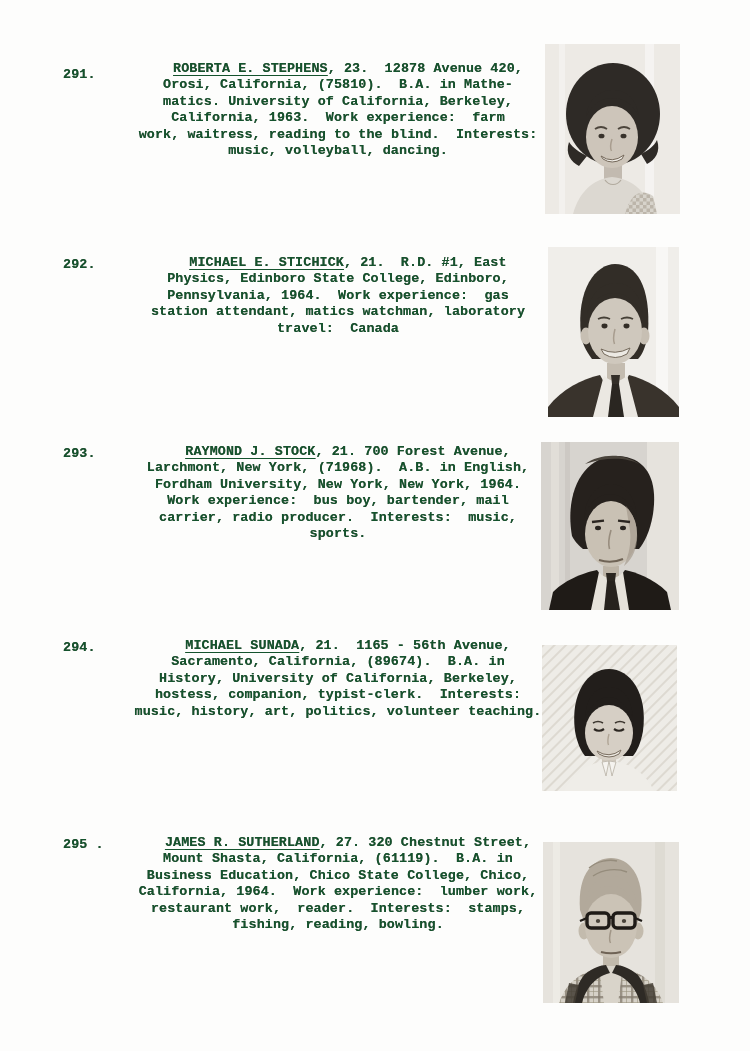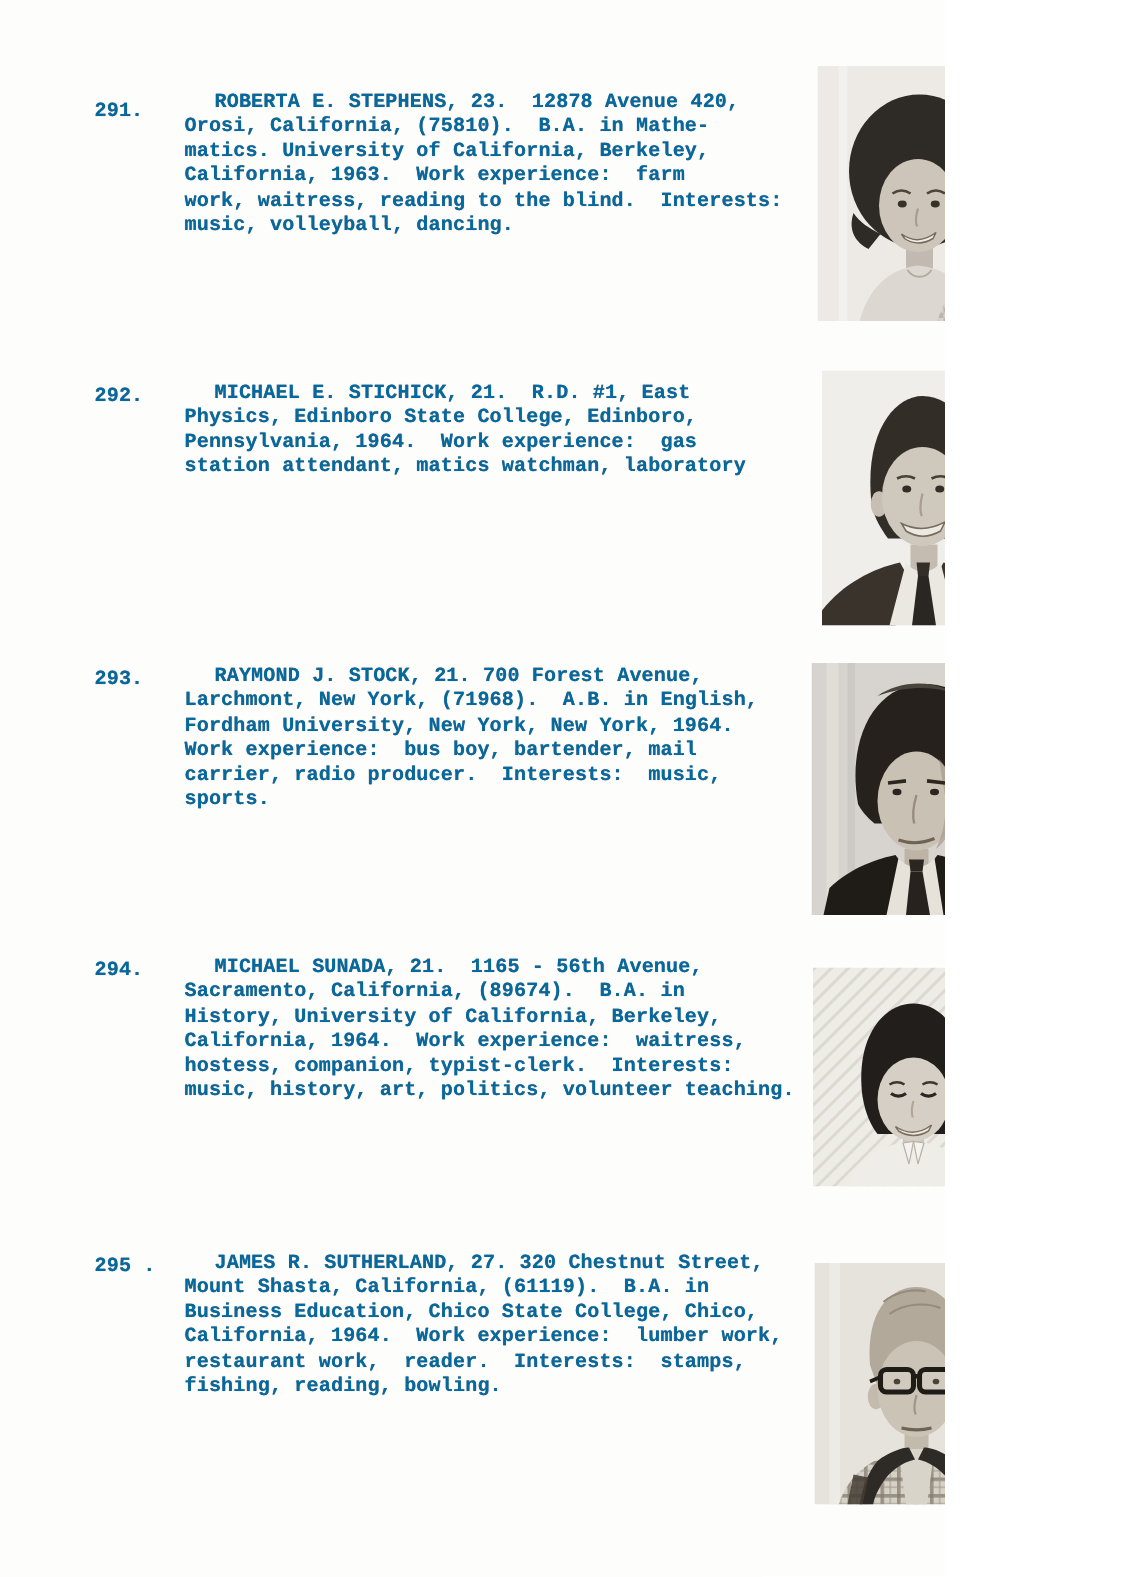--- a/index.html
+++ b/index.html
@@ -1,34 +1,36 @@
 <!DOCTYPE html>
 <html><head>
 <meta charset="utf-8">
 <style>
   html,body{margin:0;padding:0;background:#ffffff;}
   .page{
-    position:relative;width:630px;height:1051px;background:#fdfdfc;
+    position:relative;width:750px;height:1051px;background:#fdfdfc;
     overflow:hidden;
     font-family:"Liberation Mono","DejaVu Sans Mono",monospace;
-    color:#0369a1;
+    color:#14532d;
+    text-align:center;
   }
   .entry{position:absolute;left:0;width:750px;}
   .num{
     position:absolute;left:63px;
     font-size:13.4px;font-weight:700;letter-spacing:.1px;white-space:pre;
     text-shadow:0 0 .5px rgba(55,48,40,.75);
   }
   .text{position:absolute;left:123px;top:0;width:430px;}
   .line{
     font-size:13.4px;line-height:16.45px;font-weight:700;
     letter-spacing:.1px;white-space:pre;
     text-shadow:0 0 .5px rgba(55,48,40,.75);
   }
   .pname{
+    text-decoration:underline;
     text-decoration-thickness:1.2px;
     text-underline-offset:2.5px;
     padding-left:20px;
   }
   .photo{position:absolute;margin:0;padding:0;}
   .photo svg{display:block;width:100%;height:100%;}
 </style>
 </head>
 <body>
 
@@ -75,20 +77,21 @@
     </figure>
   </section>
 
   <section class="entry" style="top:255px">
     <div class="num" style="top:2px">292.</div>
     <div class="text">
       <div class="line"><span class="pname">MICHAEL E. STICHICK</span><span>, 21.  R.D. #1, East</span></div>
       <div class="line">Physics, Edinboro State College, Edinboro,</div>
       <div class="line">Pennsylvania, 1964.  Work experience:  gas</div>
       <div class="line">station attendant, matics watchman, laboratory</div>
+      <div class="line">travel:  Canada</div>
     </div>
     <figure class="photo" style="left:548px;top:-8px;width:131px;height:170px" aria-label="Black-and-white portrait of Michael E. Stichick, young man with short dark hair in suit and tie, smiling">
       <svg viewBox="0 0 131 170">
         <rect width="131" height="170" fill="#f0eeea"></rect>
         <rect x="108" width="12" height="170" fill="#ffffff" opacity="0.5"></rect>
         <path d="M33,88 C28,42 48,17 67,17 C88,17 103,38 100,86 C98,100 94,108 90,112 L44,112 C38,104 34,96 33,88 Z" fill="#322d27"></path>
         <ellipse cx="38" cy="89" rx="5.5" ry="8.5" fill="#c7bfb3"></ellipse>
         <ellipse cx="96" cy="89" rx="5.5" ry="8.5" fill="#c7bfb3"></ellipse>
         <path d="M59,116 L77,116 L77,134 L59,134 Z" fill="#c4bcb0"></path>
         <ellipse cx="67" cy="84" rx="27" ry="33" fill="#cfc8bd"></ellipse>
@@ -144,21 +147,20 @@
       </svg>
     </figure>
   </section>
 
   <section class="entry" style="top:638px">
     <div class="num" style="top:2px">294.</div>
     <div class="text">
       <div class="line"><span class="pname">MICHAEL SUNADA</span><span>, 21.  1165 - 56th Avenue,</span></div>
       <div class="line">Sacramento, California, (89674).  B.A. in</div>
       <div class="line">History, University of California, Berkeley,</div>
-      <div class="line">California, 1964.  Work experience:  waitress,</div>
       <div class="line">hostess, companion, typist-clerk.  Interests:</div>
       <div class="line">music, history, art, politics, volunteer teaching.</div>
     </div>
     <figure class="photo" style="left:542px;top:7px;width:135px;height:146px" aria-label="Black-and-white portrait of Eileen Sunada, woman with dark bob hair in white blouse, smiling">
       <svg viewBox="0 0 135 146">
         <defs>
           <pattern id="p4diag" width="8" height="8" patternUnits="userSpaceOnUse" patternTransform="rotate(45)">
             <rect width="8" height="8" fill="#eeece7"></rect>
             <rect width="2" height="8" fill="#ddd9d1"></rect>
           </pattern>

